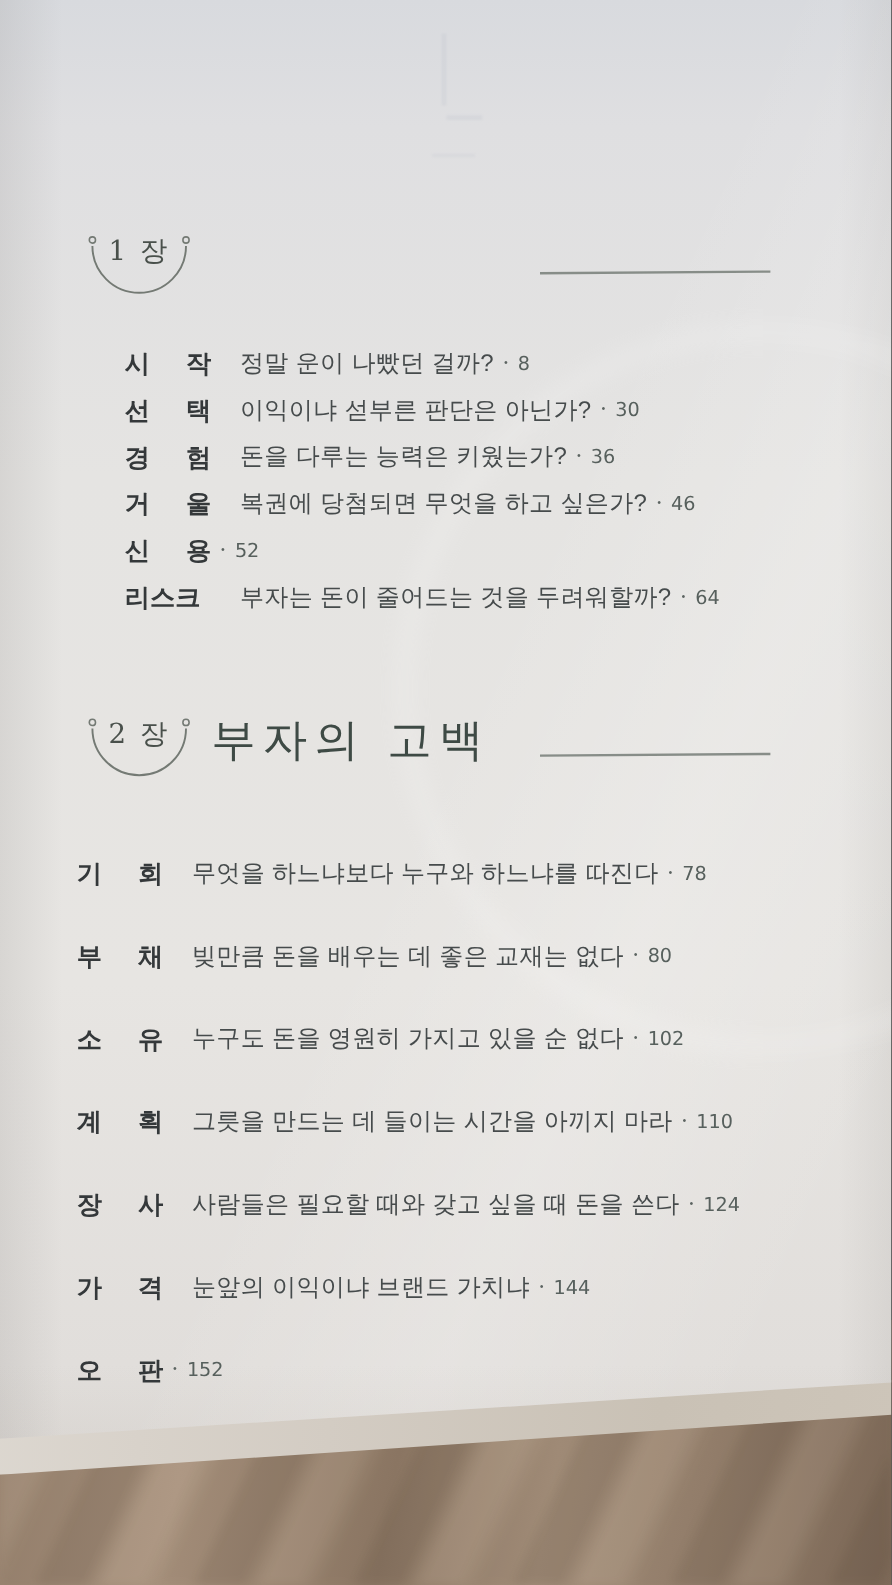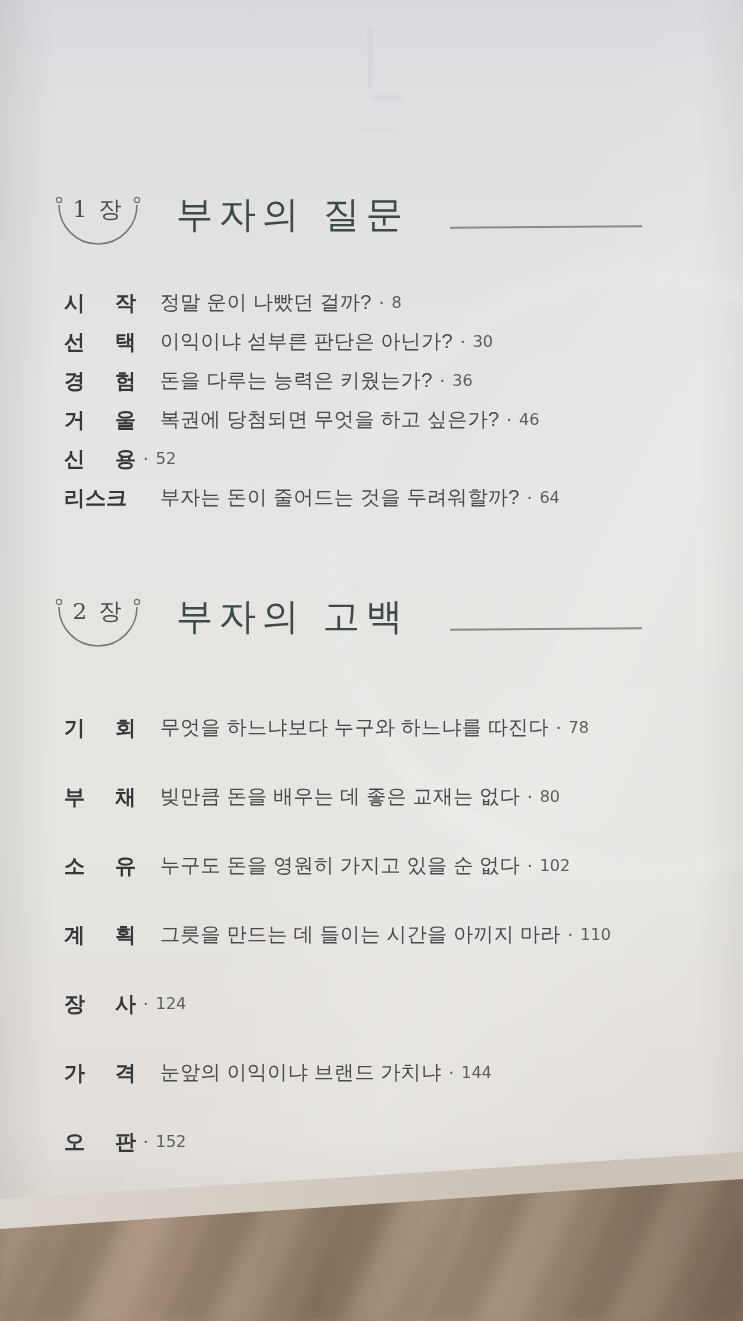--- a/index.html
+++ b/index.html
@@ -41,37 +41,37 @@
     border-radius:50%; border:14px solid rgba(255,255,255,.55);
     filter:blur(9px); opacity:.35;
   }
   .ghost-mark{position:absolute; background:#7a87a0; opacity:.08; filter:blur(1px);}
   .g1{left:368px; top:28px; width:4px; height:60px;}
   .g2{left:372px; top:96px; width:30px; height:4px;}
   .g3{left:360px; top:128px; width:36px; height:3px; opacity:.06;}
   
   .chapter-head{position:absolute; left:0; width:743px; height:70px;}
   .ch1{top:188px;} .ch2{top:590px;}
-  .badge{position:absolute; left:52px; top:2px; width:92px; height:66px;}
+  .badge{position:absolute; left:70px; top:2px; width:92px; height:66px;}
   .badge svg{position:absolute; left:0; top:0;}
   .badge-text{
     position:absolute; left:0; top:4px; width:92px; text-align:center;
     font-size:23px; letter-spacing:2px; color:#49504b;
   }
   .title{
     position:absolute; left:176px; top:2px; margin:0; font-weight:500;
     font-size:37px; letter-spacing:6px; color:#3e4a45;
     font-family:"DejaVu Serif", serif; white-space:nowrap;
   }
   .rule{position:absolute; left:450px; top:38px; width:192px; height:2px; background:#878d88; transform:rotate(-.4deg);}
   
   .toc{position:absolute; left:0; width:743px; margin:0; padding:0; list-style:none;}
   .toc-1{top:283px;} .toc-2{top:679px;}
   .row{display:flex; align-items:center; white-space:nowrap;}
-  .toc-1 .row{height:39px;} .toc-2 .row{height:41px;margin-top:28px;}
+  .toc-1 .row{height:39px;padding-left:40px;} .toc-2 .row{height:41px;margin-top:28px;}
   .lbl{
     display:inline-block; margin-left:64px; width:72px;
     text-align:justify; text-align-last:justify;
     font-family:"DejaVu Sans", sans-serif; font-weight:bold;
     font-size:21px; color:#34383a;
   }
   .txt{
     margin-left:24px; font-size:20px; color:#464b4c; letter-spacing:.3px;
     font-family:Liberation Sans, sans-serif;
   }
@@ -101,21 +101,20 @@
 
     <div class="chapter-head ch1">
       <div class="badge">
         <svg width="92" height="66" viewBox="0 0 92 66">
           <circle cx="7" cy="10" r="2.6" fill="none" stroke="#747a74" stroke-width="1.3"></circle>
           <circle cx="85" cy="10" r="2.6" fill="none" stroke="#747a74" stroke-width="1.3"></circle>
           <path d="M7 15 A39 39 0 0 0 85 15" fill="none" stroke="#747a74" stroke-width="1.6"></path>
         </svg>
         <span class="badge-text">1 장</span>
       </div>
-      <h1 class="title">부자의 질문</h1>
       <div class="rule"></div>
     </div>
 
     <ul class="toc toc-1">
       <li class="row">
         <span class="lbl">시 작</span>
         <span class="txt">정말 운이 나빴던 걸까?</span>
         <span class="dot">·</span>
         <span class="num">8</span>
       </li>
@@ -183,20 +182,21 @@
         <span class="num">102</span>
       </li>
       <li class="row">
         <span class="lbl">계 획</span>
         <span class="txt">그릇을 만드는 데 들이는 시간을 아끼지 마라</span>
         <span class="dot">·</span>
         <span class="num">110</span>
       </li>
       <li class="row">
         <span class="lbl">장 사</span>
+        <span class="txt">사람들은 필요할 때와 갖고 싶을 때 돈을 쓴다</span>
         <span class="dot">·</span>
         <span class="num">124</span>
       </li>
       <li class="row">
         <span class="lbl">가 격</span>
         <span class="txt">눈앞의 이익이냐 브랜드 가치냐</span>
         <span class="dot">·</span>
         <span class="num">144</span>
       </li>
       <li class="row">

